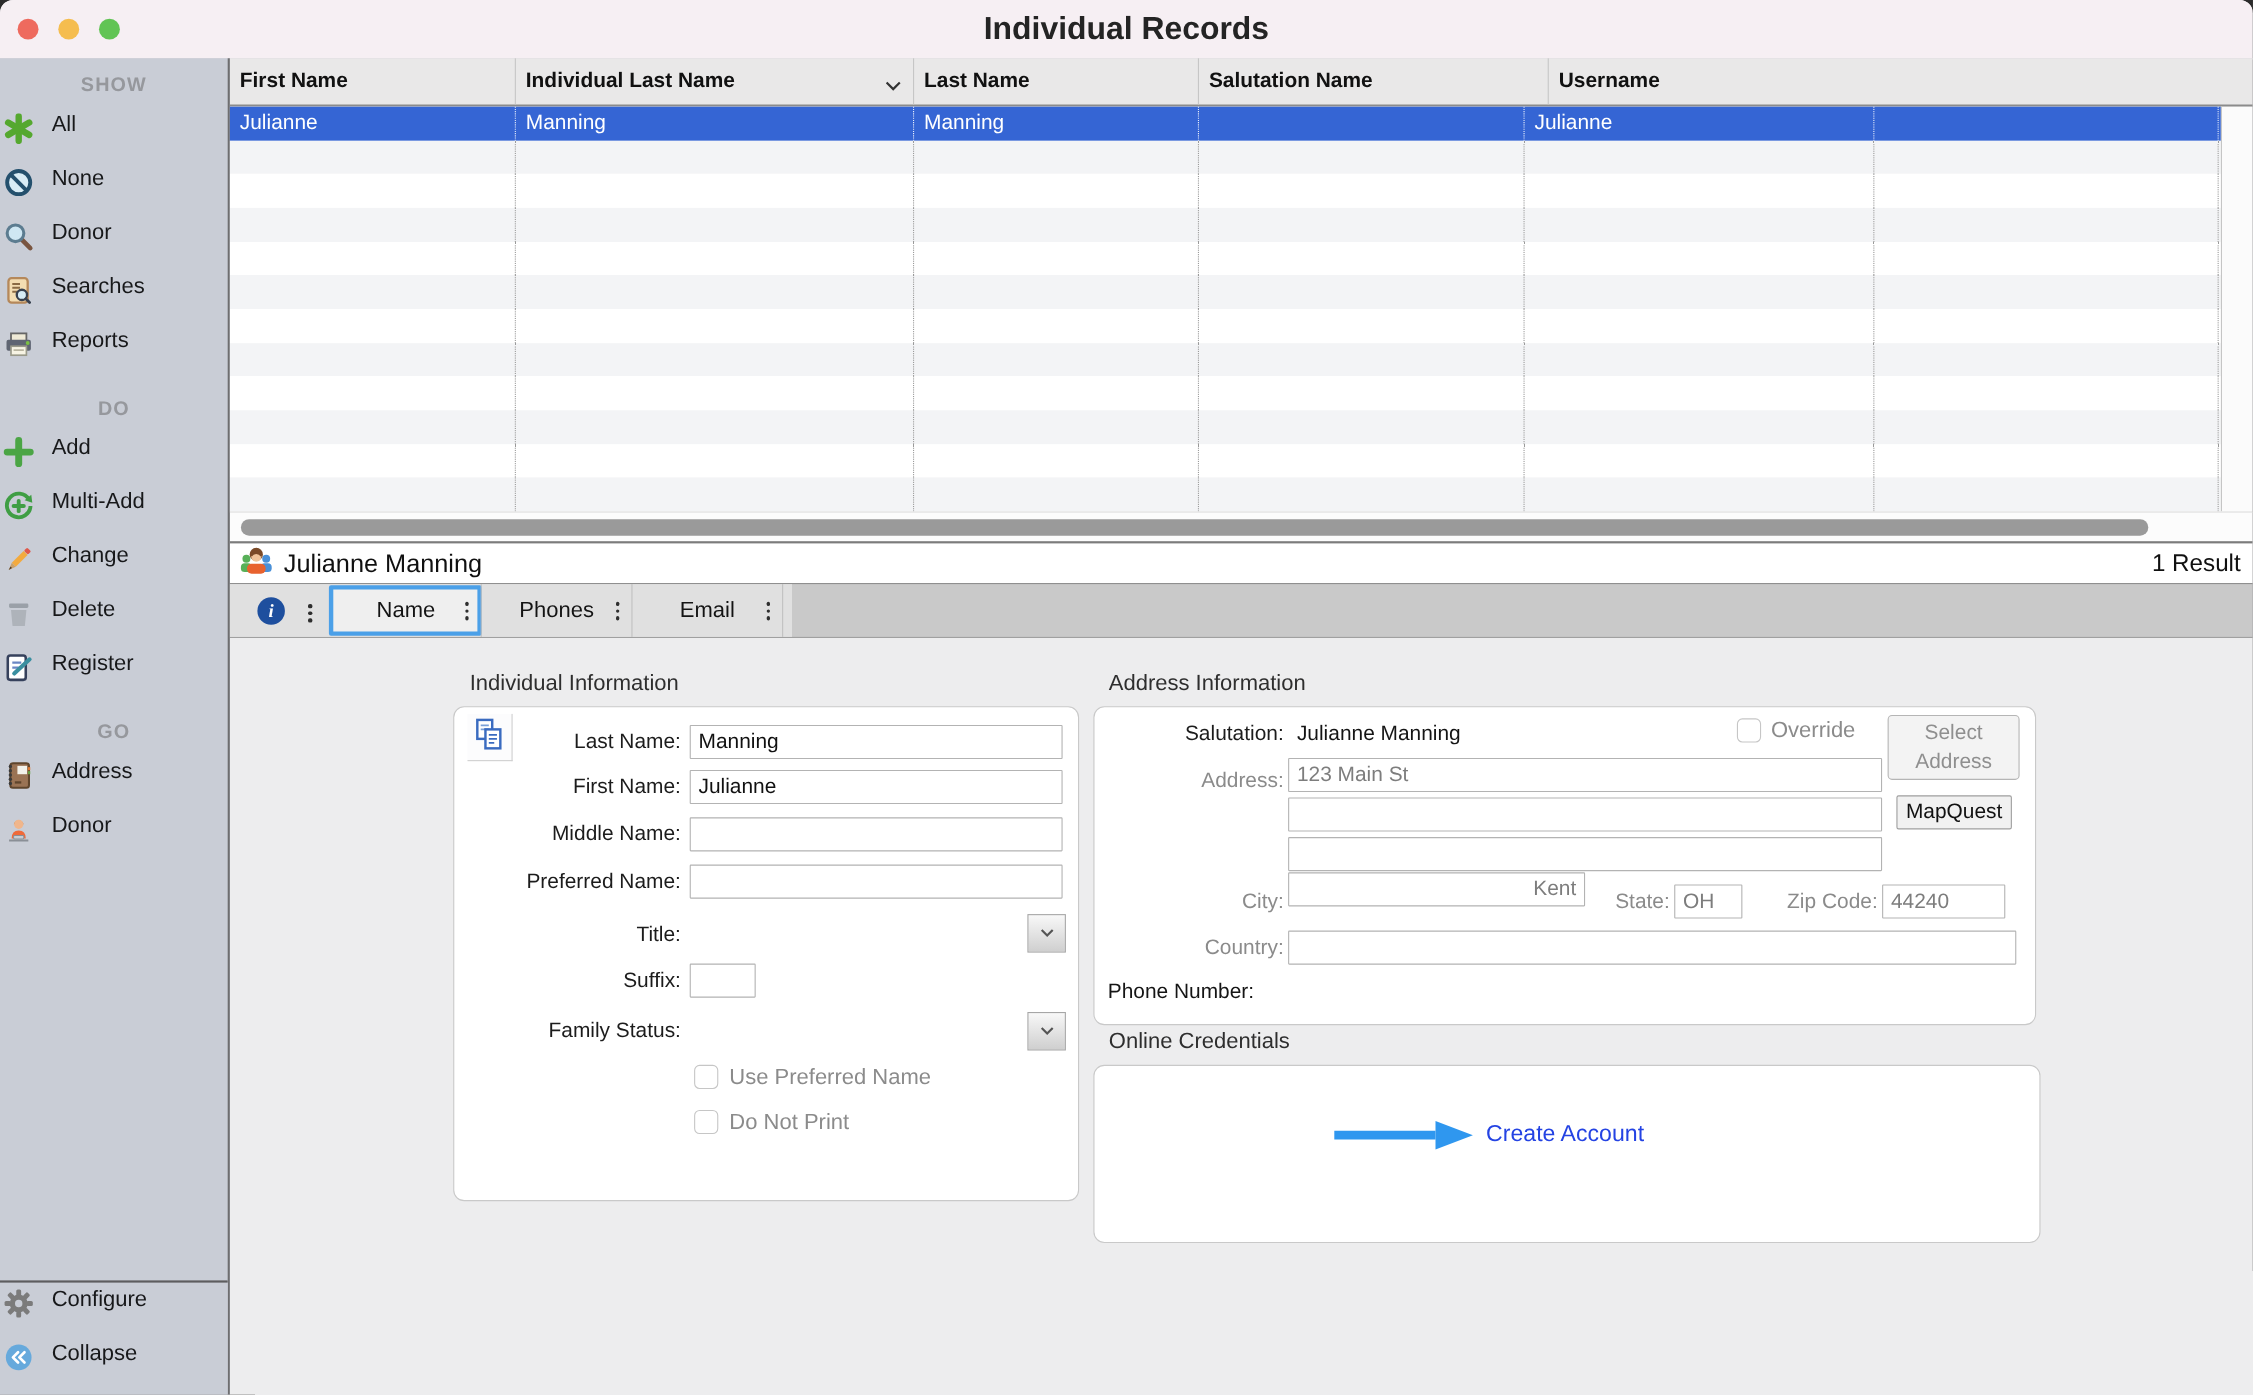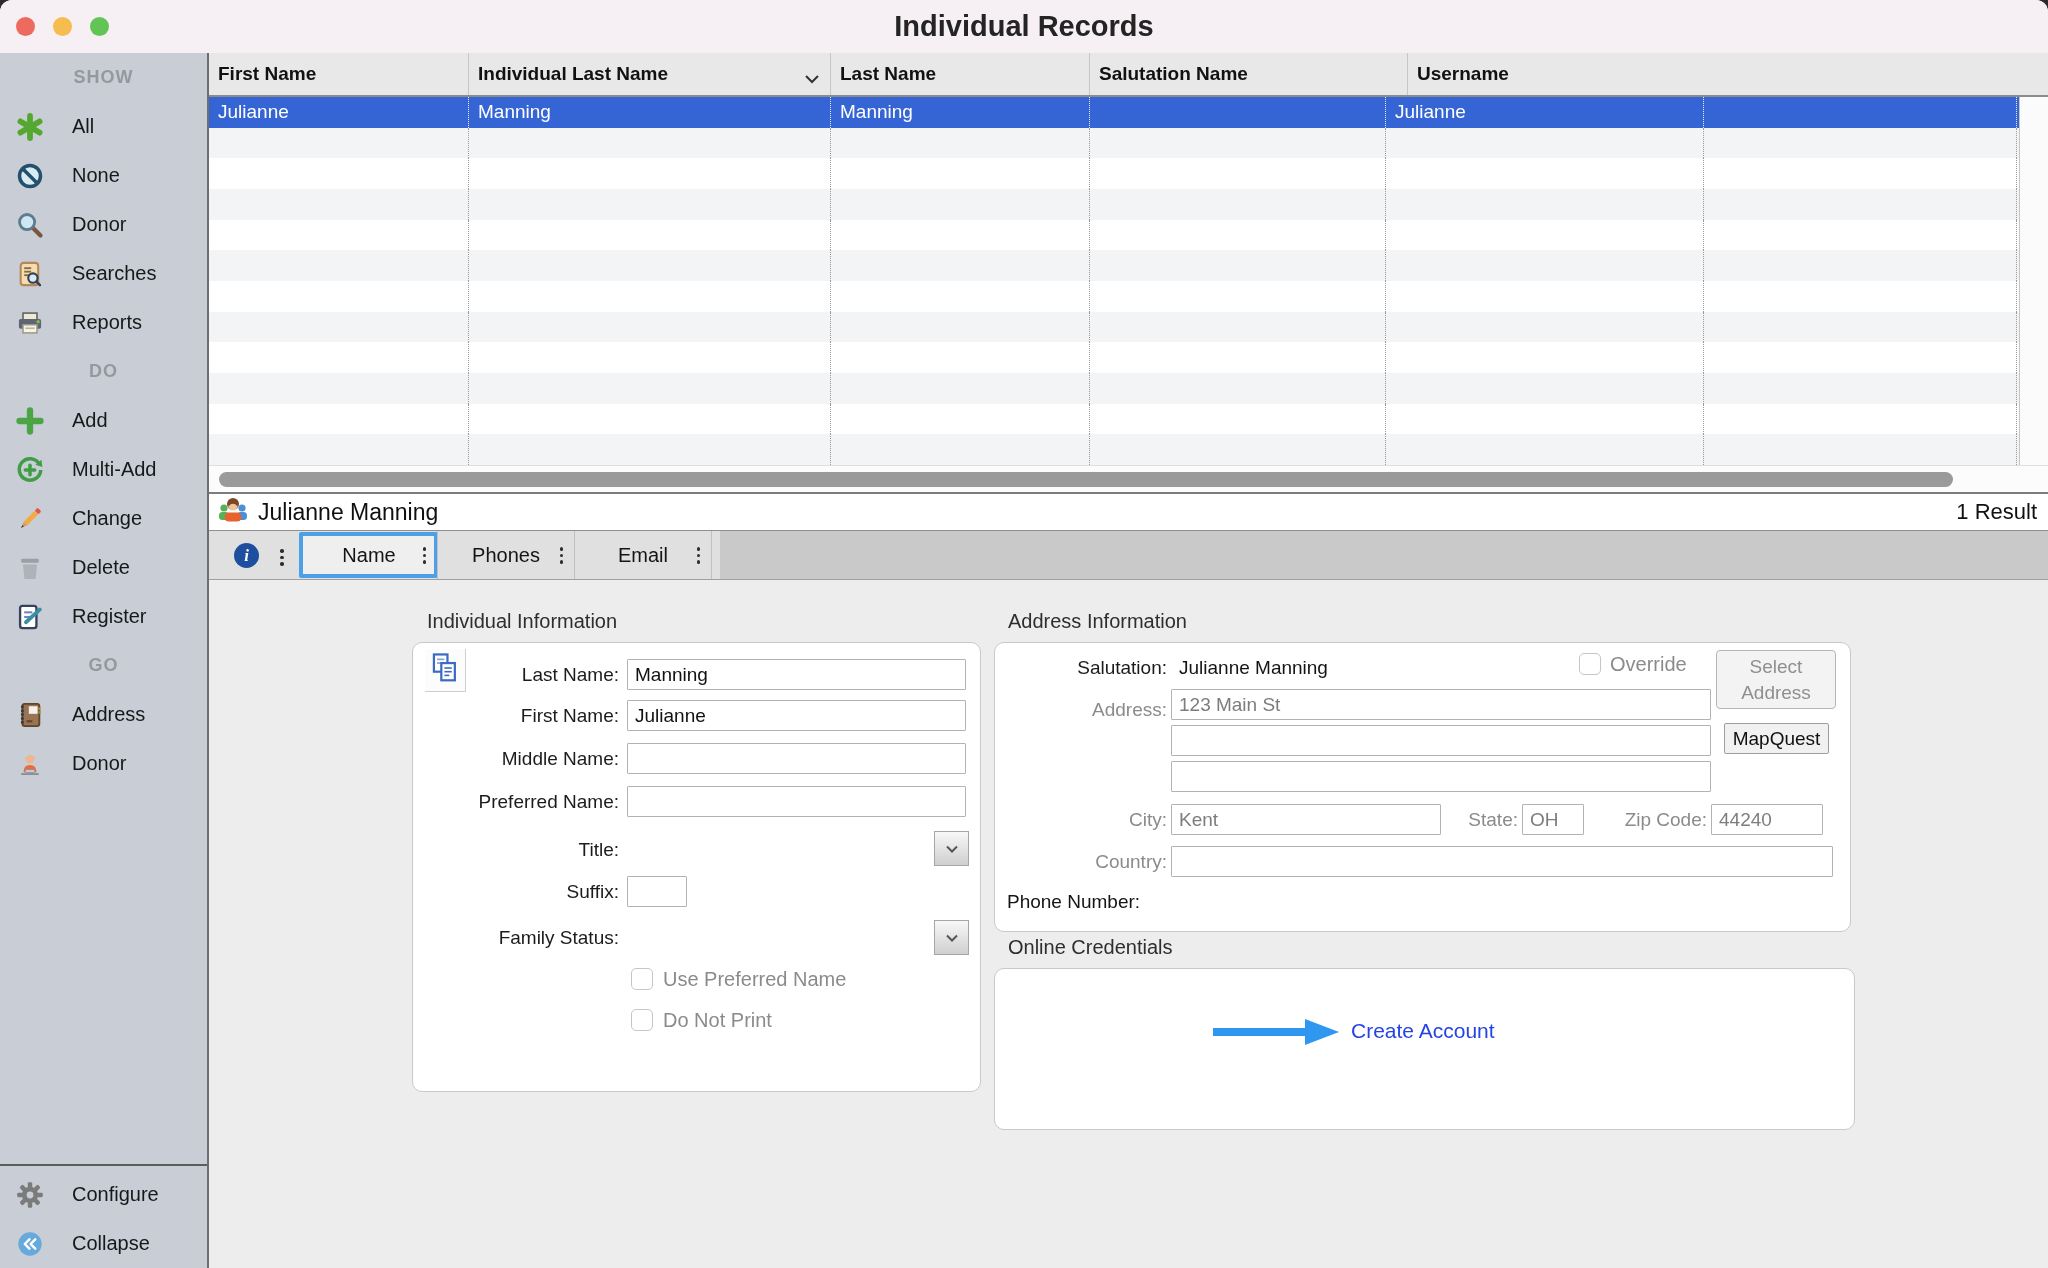--- a/index.html
+++ b/index.html
@@ -10,21 +10,21 @@
   .titlebar{position:absolute;left:0;top:0;width:2048px;height:53px;background:#f6eff3;border-bottom:1px solid #d3ced2;}
   .traffic{position:absolute;top:17px;width:19px;height:19px;border-radius:50%;}
   .t-red{left:16px;background:#ee6a5e;}
   .t-yellow{left:53px;background:#f5bd4f;}
   .t-green{left:90px;background:#61c454;}
   .win-title{position:absolute;left:0;right:0;top:0;height:53px;line-height:53px;text-align:center;font-size:29px;font-weight:bold;color:#242424;}
 
   
   .sidebar{position:absolute;left:0;top:53px;width:209px;height:1215px;background:#c9cdd6;border-right:2px solid #6e6e70;box-sizing:border-box;}
   .sb-header{height:49px;display:flex;align-items:center;justify-content:center;font-size:18px;font-weight:bold;letter-spacing:1px;color:#96989d;}
-  .sb-item{height:49px;display:flex;align-items:center;padding-left:13px;cursor:default;gap:12px;}
+  .sb-item{height:49px;display:flex;align-items:flex-start;cursor:default;}
   .sb-item .ic{width:33px;height:30px;display:flex;align-items:center;justify-content:center;flex:0 0 33px;}
   .sb-item .lbl{margin-left:14px;font-size:20px;color:#17181a;}
   .sb-footer{position:absolute;left:0;bottom:0;width:100%;border-top:2px solid #5d5d5f;background:#c9cdd6;padding-top:4px;}
 
   
   .thead{position:absolute;left:209px;top:53px;width:1839px;height:44px;display:flex;background:#e9e8e8;border-bottom:2px solid #8b8b8b;box-sizing:border-box;}
   .th{box-sizing:border-box;border-right:1px solid #c6c6c6;display:flex;align-items:center;padding-left:9px;font-size:19px;font-weight:bold;color:#111;position:relative;}
   .th .sortchev{position:absolute;right:10px;top:15px;}
   .tbody{position:absolute;left:209px;top:97px;width:1810px;height:368px;display:flex;flex-direction:column;background:#fff;}
   .trow{flex:1;display:flex;background:#fff;}
@@ -530,21 +530,21 @@
 
       <div class="glabel" style="left:0;top:56px;width:172px">Address:</div>
       <input class="finput gray" style="left: 176px; top: 46px; width: 540px;" value="123 Main St">
       <input class="finput gray" style="left: 176px; top: 82px; width: 540px;" value="">
       <input class="finput gray" style="left: 176px; top: 118px; width: 540px;" value="">
       <div class="btn mapquest" style="left:729px;top:80px;width:105px;height:31px;font-size:19px">
           <span>MapQuest</span>
         </div>
 
       <div class="glabel" style="left:0;top:166px;width:172px">City:</div>
-      <input class="finput gray" style="left: 176px; top: 161px; width: 270px;" value="Kent">
+      <input class="finput gray" style="left: 176px; top: 150px; width: 270px; text-align: right;" value="Kent">
       <div class="glabel" style="left:400px;top:166px;width:123px">State:</div>
       <input class="finput gray" style="left: 527px; top: 161px; width: 62px;" value="OH">
       <div class="glabel" style="left:610px;top:166px;width:102px">Zip Code:</div>
       <input class="finput gray" style="left: 716px; top: 161px; width: 112px;" value="44240">
 
       <div class="glabel" style="left:0;top:208px;width:172px">Country:</div>
       <input class="finput gray" style="left: 176px; top: 203px; width: 662px;" value="">
 
       <div class="blacklabel" style="left:12px;top:248px">Phone Number:</div>
     </div>

